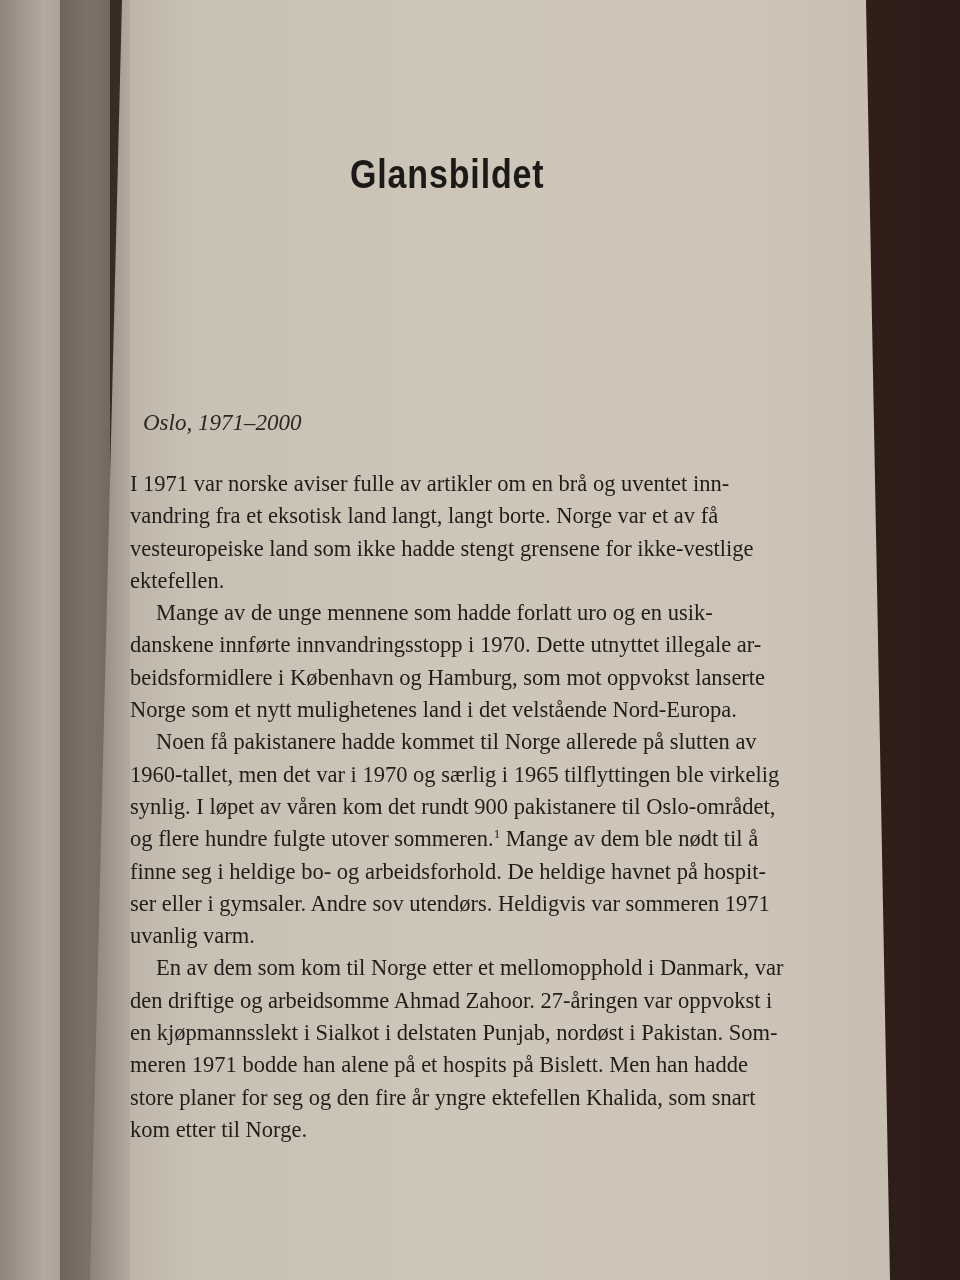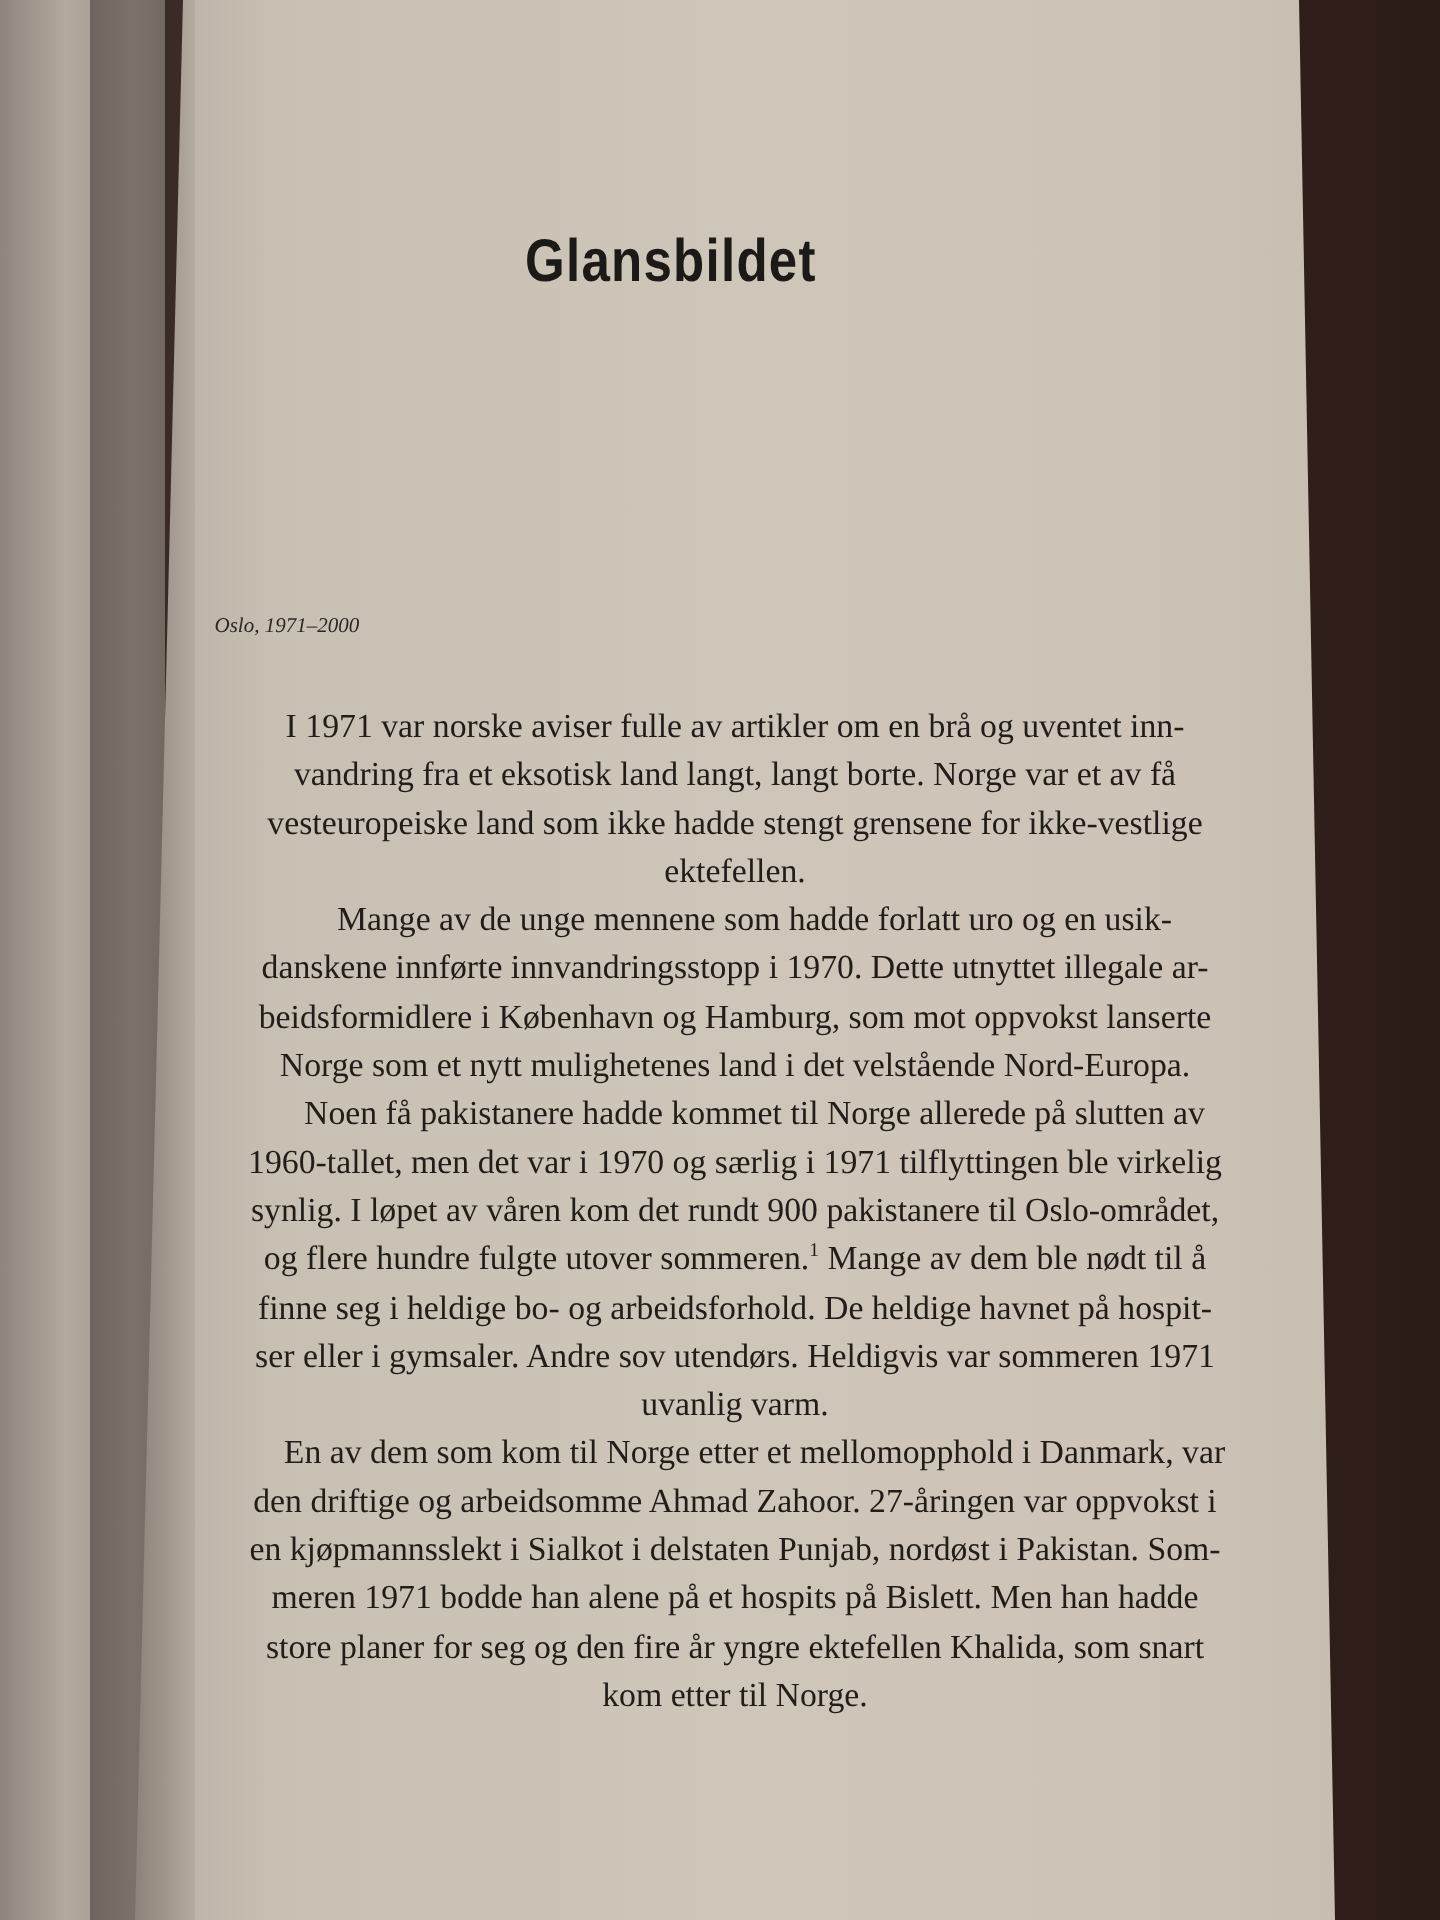--- a/index.html
+++ b/index.html
@@ -26,27 +26,27 @@
     clip-path:polygon(4% 0, 97% 0, 100% 100%, 0 100%);
   }
   .title {
     position:absolute; left:350px; top:152px;
     font-family:"Liberation Sans", sans-serif; font-weight:bold;
     font-size:40px; letter-spacing:1px; color:#1c1a18;
     transform:scaleX(0.85); transform-origin:left top;
   }
   .subtitle {
     position:absolute; left:143px; top:410px;
-    font-style:italic; font-size:14px; color:#2a2724;
+    font-style:italic; font-size:23px; color:#2a2724;
   }
   .body {
     position:absolute; left:130px; top:468px; width:720px;
     font-size:22.5px; line-height:32.3px; color:#201d1a;
   }
-  .line { white-space:nowrap; display:block;text-align:center; }
+  .line { white-space:nowrap; display:block; }
   .indent { padding-left:26px; }
   .fn { font-size:13px; vertical-align:super; line-height:0; }
 </style>
 </head>
 <body>
 
 <div class="wood"></div>
 <div class="left-page"></div>
 <div class="page"></div>
 <div class="gutter-shadow"></div>
@@ -62,21 +62,21 @@
     <span class="line">ektefellen.</span>
   </div>
   <div>
     <span class="line indent">Mange av de unge mennene som hadde forlatt uro og en usik-</span>
     <span class="line">danskene innførte innvandringsstopp i 1970. Dette utnyttet illegale ar-</span>
     <span class="line">beidsformidlere i København og Hamburg, som mot oppvokst lanserte</span>
     <span class="line">Norge som et nytt mulighetenes land i det velstående Nord-Europa.</span>
   </div>
   <div>
     <span class="line indent">Noen få pakistanere hadde kommet til Norge allerede på slutten av</span>
-    <span class="line">1960-tallet, men det var i 1970 og særlig i 1971 tilflyttingen ble virkelig</span>
+    <span class="line">1960-tallet, men det var i 1970 og særlig i 1965 tilflyttingen ble virkelig</span>
     <span class="line">synlig. I løpet av våren kom det rundt 900 pakistanere til Oslo-området,</span>
     <span class="line"><span>og flere hundre fulgte utover sommeren.</span><sup class="fn">1</sup><span> Mange av dem ble nødt til å</span></span>
     <span class="line">finne seg i heldige bo- og arbeidsforhold. De heldige havnet på hospit-</span>
     <span class="line">ser eller i gymsaler. Andre sov utendørs. Heldigvis var sommeren 1971</span>
     <span class="line">uvanlig varm.</span>
   </div>
   <div>
     <span class="line indent">En av dem som kom til Norge etter et mellomopphold i Danmark, var</span>
     <span class="line">den driftige og arbeidsomme Ahmad Zahoor. 27-åringen var oppvokst i</span>
     <span class="line">en kjøpmannsslekt i Sialkot i delstaten Punjab, nordøst i Pakistan. Som-</span>

